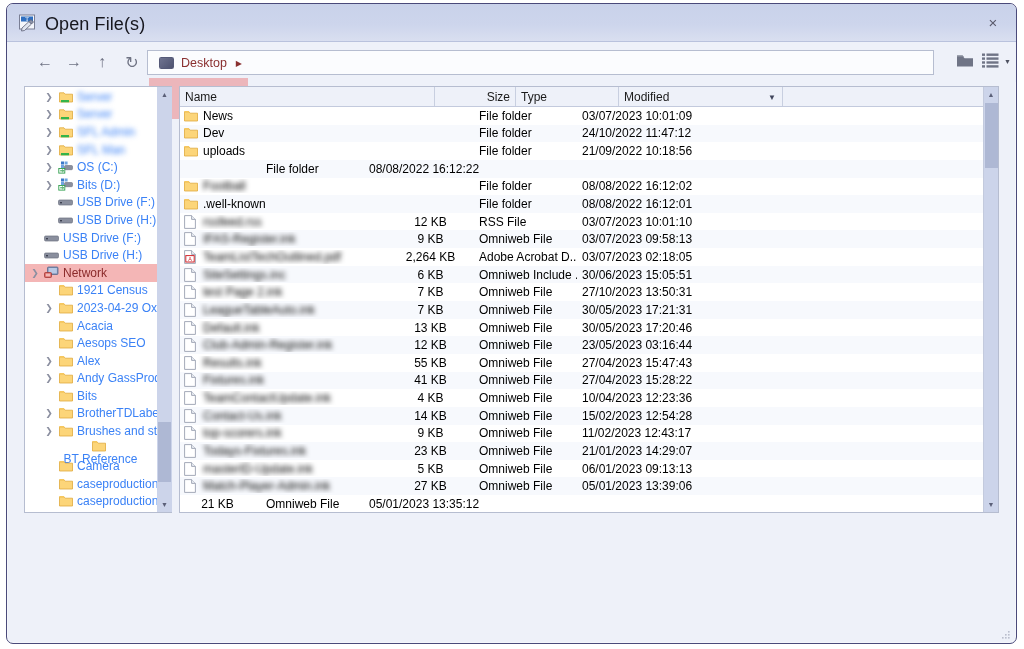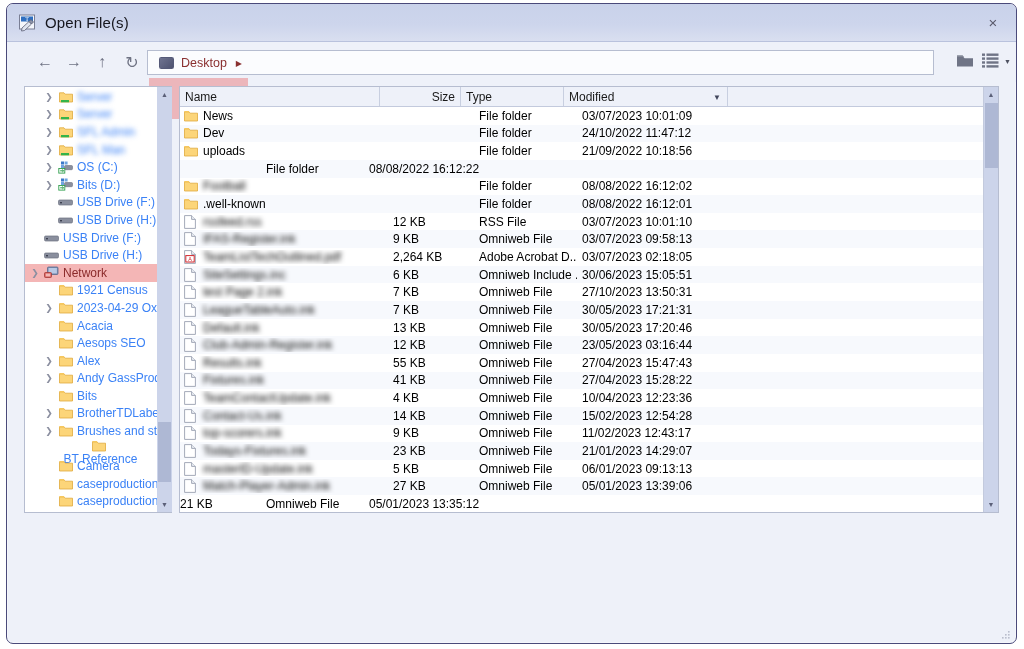--- a/index.html
+++ b/index.html
@@ -19,21 +19,21 @@
     overflow:hidden;
   }
   
   .titlebar{
     position:relative;height:37px;
     background:linear-gradient(to bottom,#c9d2ea 0%,#cdd5ec 55%,#d9dff0 100%);
     border-bottom:1px solid #b9c2dd;
     border-radius:6px 6px 0 0;
   }
   .title-icon{position:absolute;left:11px;top:9px;width:19px;height:19px;}
-  .title-text{position:absolute;left:38px;top:10px;font-size:15px;color:#16161d;letter-spacing:.1px;}
+  .title-text{position:absolute;left:38px;top:10px;font-size:18px;color:#16161d;letter-spacing:.1px;}
   .close-btn{
     position:absolute;right:0px;top:0px;width:46px;height:36px;
     display:flex;align-items:center;justify-content:center;
     color:#5a5a6b;font-size:15px;
     border-radius:0 6px 0 0;
   }
   
   .navbar{position:relative;height:40px;background:#eef1f9;}
   .navbtn{
     position:absolute;top:7px;width:26px;height:26px;
@@ -98,31 +98,31 @@
     background:#fff;border:1px solid #b6bdd0;box-sizing:border-box;overflow:hidden;
   }
   .fhead{
     display:flex;height:19px;background:#eef1f9;
     border-bottom:1px solid #c3cadd;font-size:12px;color:#1a1a1a;
   }
   .fhead div{
     border-right:1px solid #c8cfe0;box-sizing:border-box;
     display:flex;align-items:center;padding:0 5px;height:100%;
   }
-  .h-name{width:200px;}
+  .h-name{width:255px;}
   .h-size{width:81px;justify-content:flex-end;}
   .h-type{width:103px;}
   .h-mod{width:164px;position:relative;}
   .h-rest{flex:1;border-right:none!important;}
   .sort-arrow{position:absolute;right:6px;top:6px;font-size:8px;color:#41465c;}
   .frows{position:relative;}
   .frow{display:flex;height:17.65px;align-items:center;font-size:12px;white-space:nowrap;}
   .frow:nth-child(even){background:#f7f9fd;}
   .c-name{width:213px;display:flex;align-items:center;gap:4px;padding-left:4px;box-sizing:border-box;overflow:hidden;}
-  .c-size{width:81px;text-align:left;padding-right:6px;box-sizing:border-box;}
+  .c-size{width:81px;text-align:center;padding-right:6px;box-sizing:border-box;}
   .c-type{width:103px;padding-left:5px;box-sizing:border-box;overflow:hidden;}
   .c-mod{width:164px;padding-left:5px;box-sizing:border-box;}
   .list-sb{
     position:absolute;right:0px;top:0px;width:15px;bottom:0px;
     background:#ccd4ea;border-left:1px solid #c3cadd;box-sizing:border-box;
   }
   .list-thumb{position:absolute;left:1px;top:16px;width:13px;height:65px;background:#aeb8d4;}
   
   .bottom{position:absolute;left:0;right:0;top:518px;bottom:0;}
   .grip{position:absolute;right:5px;bottom:4px;width:10px;height:10px;opacity:.45;}

